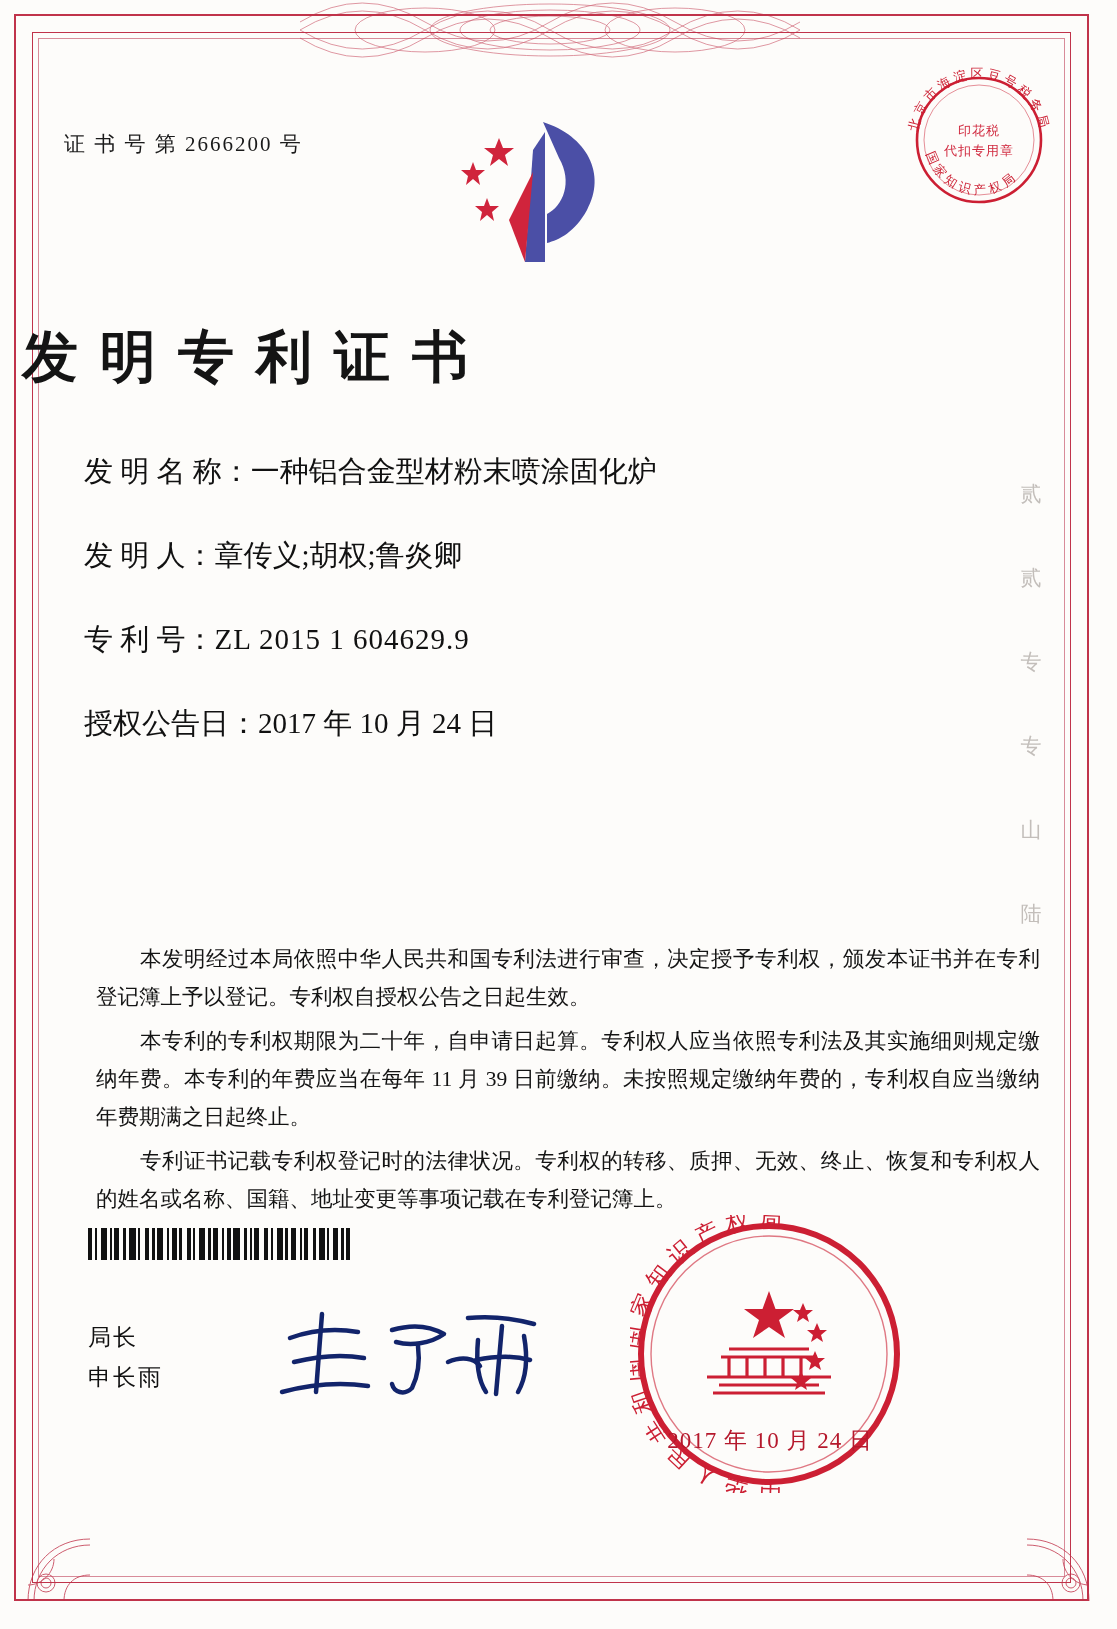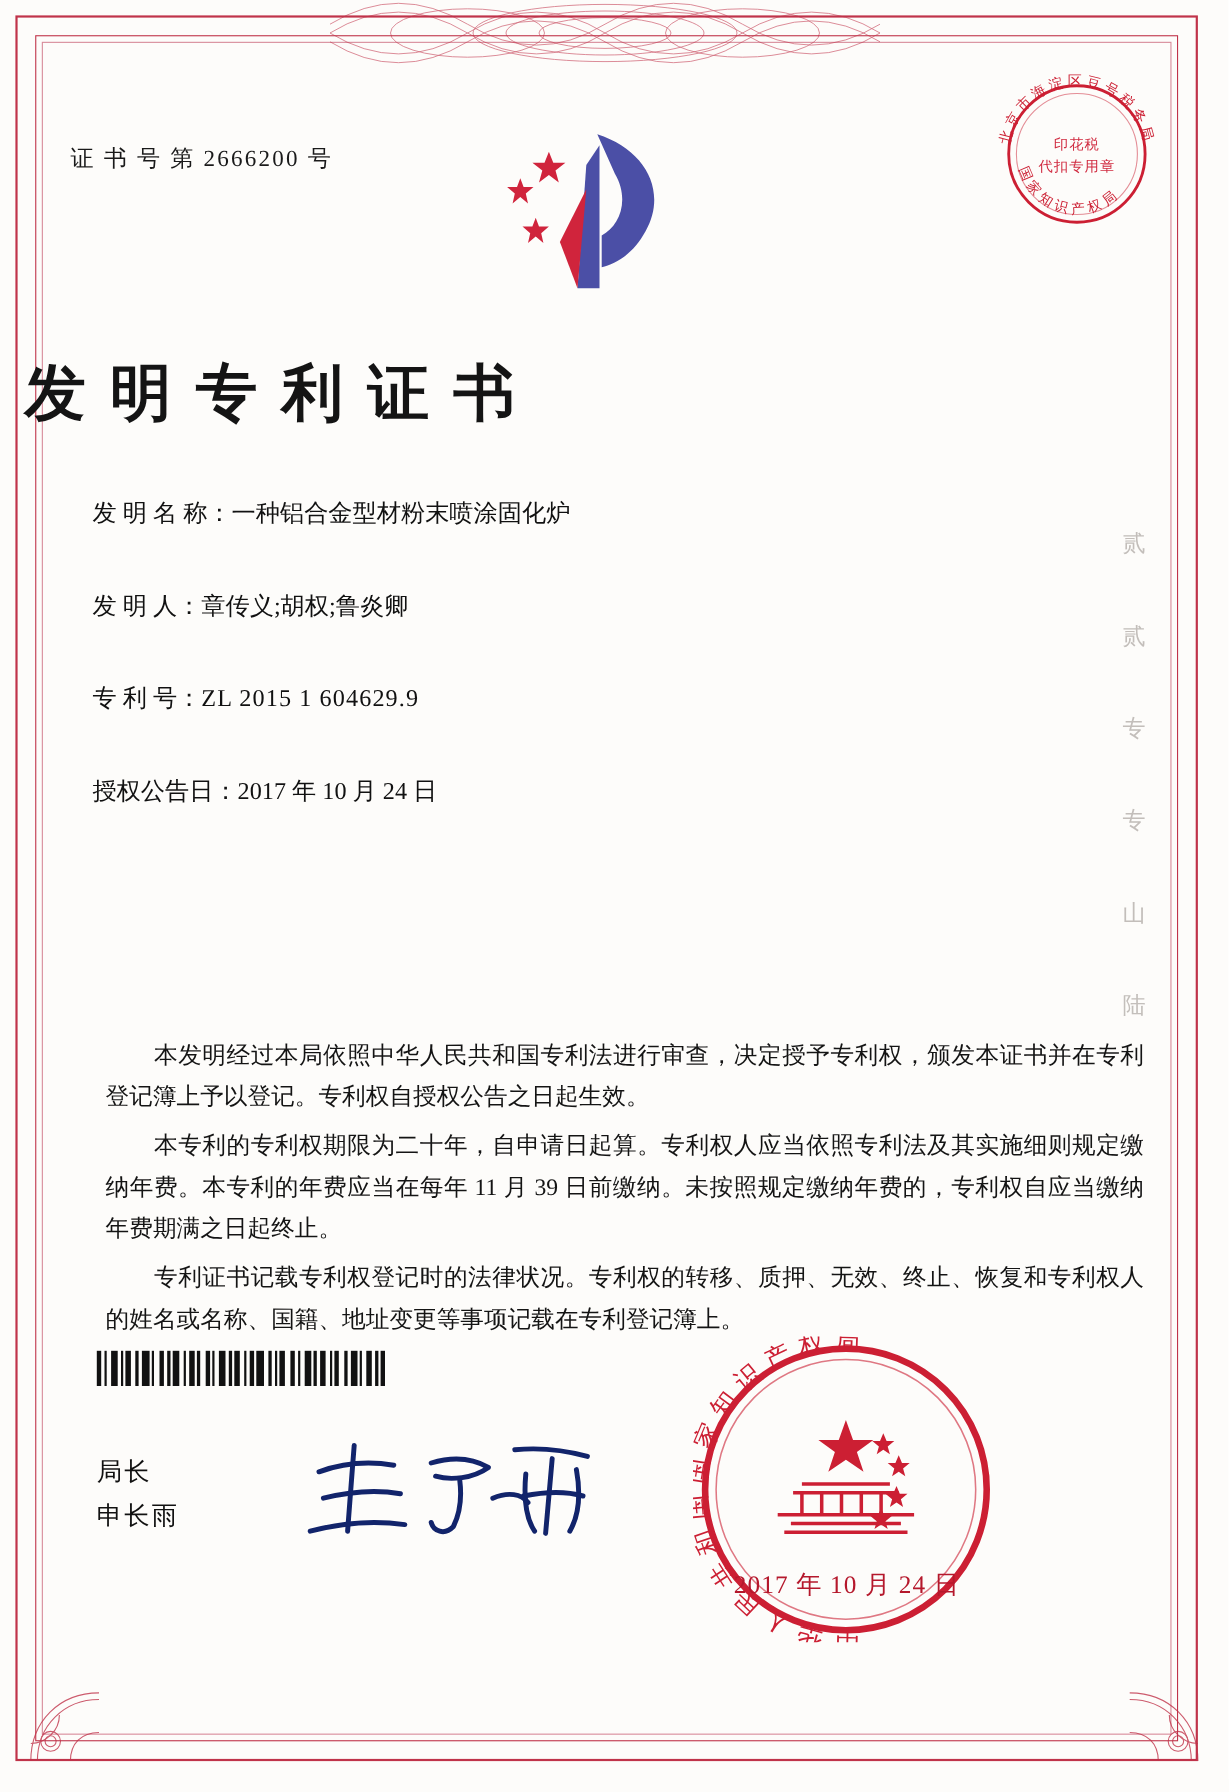--- a/index.html
+++ b/index.html
@@ -111,21 +111,21 @@
   
   .fields {
     position: absolute;
     left: 84px;
     top: 452px;
     width: 930px;
   }
   .field-row {
     position: relative;
     height: 84px;
-    font-size: 22px;
+    font-size: 29px;
     color: #1b1b1b;
     white-space: nowrap;
   }
   .field-label {
     display: inline-block;
     color: #111;
   }
   .field-value {
     display: inline-block;
     color: #111;

